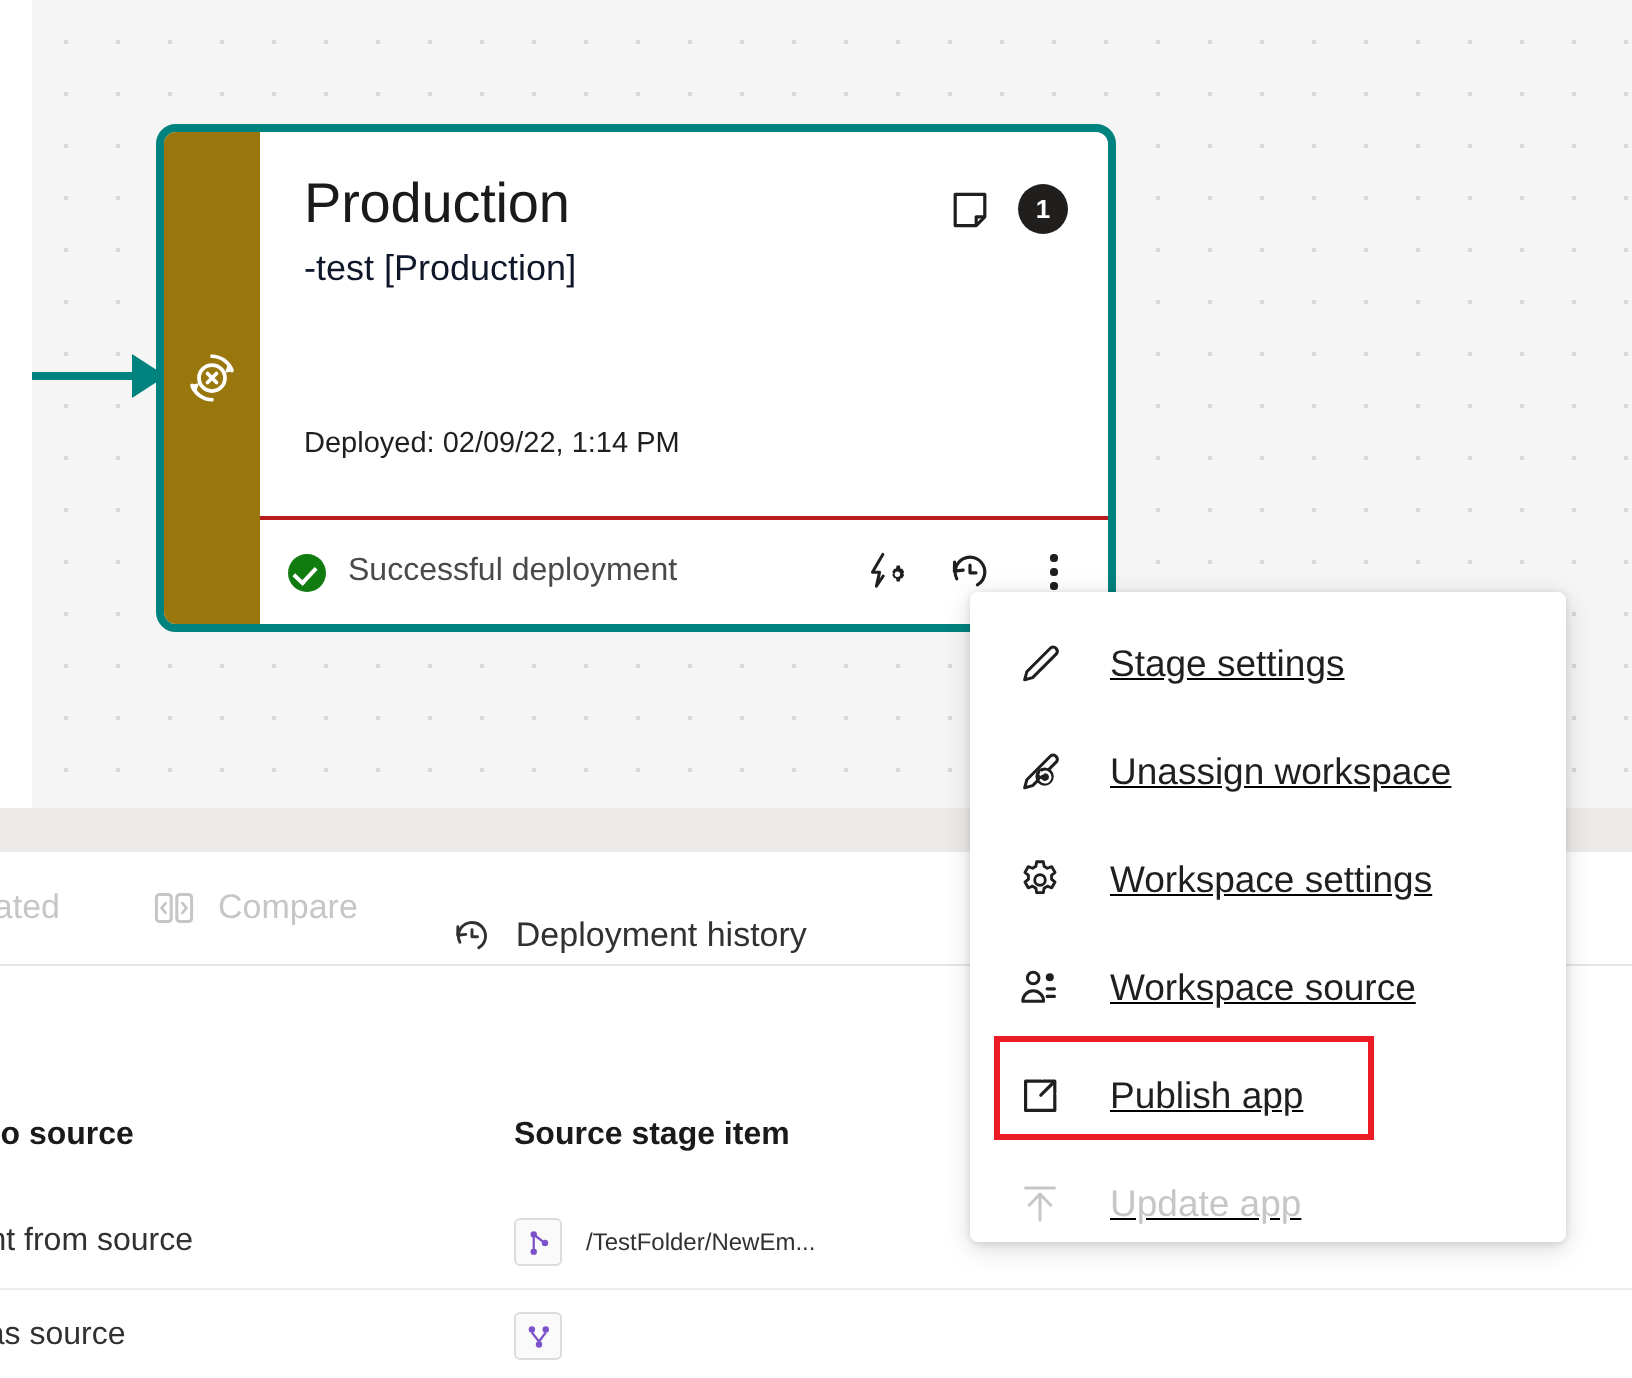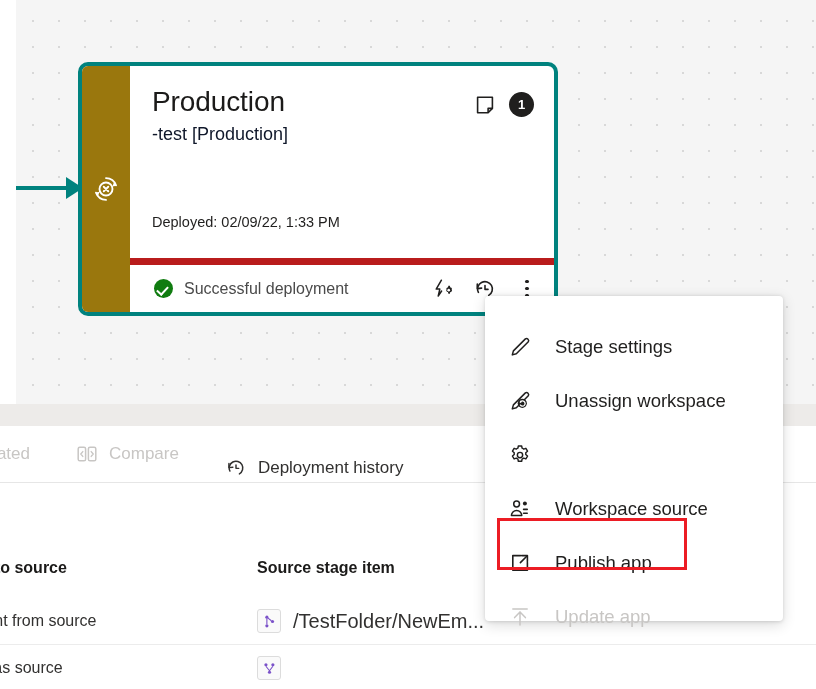--- a/index.html
+++ b/index.html
@@ -73,23 +73,23 @@
     margin-top: 7px;
     font-size: 18px; color: #0f172a; line-height: 1.2;
     white-space: nowrap; overflow: hidden; text-overflow: ellipsis;
   }
   .stage-deployed {
     position: absolute; left: 22px; top: 148px;
     font-size: 14.5px; color: #201f1e;
   }
   .stage-footer {
     height: 54px; flex: 0 0 54px;
-    border-top: 7px solid #b91c1c;
+    border-top: 2px solid #b91c1c;
     display: flex; align-items: center;
-    padding: 0 14px 0 24px;
+    padding: 0 14px 0 14px;
   }
   .status-wrap { display: flex; align-items: center; gap: 11px; flex: 1; min-width: 0; }
   .check-circle {
     width: 19px; height: 19px; border-radius: 50%;
     background: #107c10; position: relative; flex: 0 0 19px;
   }
   .check-circle::after {
     content: ""; position: absolute; left: 5px; top: 4.6px;
     width: 5px; height: 9px;
     border: solid #ffffff; border-width: 0 2px 2px 0;
@@ -134,28 +134,28 @@
   .tr-1 { top: 194px; }
   .tr-2 { top: 241px; }
   .cell-a { position: absolute; left: -20px; font-size: 16px; color: #323130; white-space: nowrap; }
   .cell-b { position: absolute; left: 257px; display: flex; align-items: center; gap: 12px; white-space: nowrap; }
   .item-chip {
     width: 24px; height: 24px; border-radius: 3px;
     border: 1px solid #dcdcdc; background: #fafafa;
     display: flex; align-items: center; justify-content: center;
     flex: 0 0 24px;
   }
-  .cell-b-text { font-size: 20px; color: #323130; }
+  .cell-b-text { font-size: 12px; color: #323130; }
 
   
   .ctx-menu {
     position: absolute; left: 485px; top: 296px; width: 298px; height: 325px;
     background: #ffffff; border-radius: 4px;
     box-shadow: 0 3.2px 14px rgba(0,0,0,0.14), 0 0.6px 3.6px rgba(0,0,0,0.12);
-    padding: 24px 0; z-index: 30;
+    padding: 9px 0; z-index: 30; text-decoration: underline;
   }
   .mi {
     height: 54px; display: flex; align-items: center; gap: 22px;
     padding: 0 20px 0 22px; cursor: pointer; position: relative;
   }
   .mi.disabled { cursor: default; }
   .mi-icn { width: 26px; height: 26px; flex: 0 0 26px; display: flex; align-items: center; justify-content: center; }
   .mi-label { font-size: 18.5px; color: #201f1e; }
   .mi.disabled .mi-label { color: #c8c6c4; }
   .mi.highlighted { }
@@ -196,21 +196,21 @@
               <svg class="note-icon" viewBox="0 0 24 24">
                 <path d="M4.6 4.2 h14.8 v11.2 l-4.3 4.4 H4.6 Z" fill="none" stroke="#201f1e" stroke-width="1.6" stroke-linejoin="round"></path>
                 <path d="M19.4 15.4 h-4.3 v4.4" fill="none" stroke="#201f1e" stroke-width="1.6" stroke-linejoin="round"></path>
               </svg>
               <div class="count-badge">1</div>
             </div>
           </div>
 
           <div class="stage-subtitle">-test [Production]</div>
 
-          <div class="stage-deployed">Deployed: 02/09/22, 1:33 PM</div>
+          <div class="stage-deployed">Deployed: 02/09/22, 1:14 PM</div>
         </div>
 
         <div class="stage-footer">
           <div class="status-wrap">
             <div class="check-circle"></div>
             <span class="status-text">Successful deployment</span>
           </div>
           <div class="footer-icons">
 
             <div class="fico">
@@ -332,20 +332,21 @@
       <span class="mi-label">Unassign workspace</span>
     </div>
 
     <div class="mi">
       <span class="mi-icn">
         <svg width="24" height="24" viewBox="0 0 24 24">
           <path d="M10.35 2.9 h3.3 l0.42 2.28 a6.9 6.9 0 0 1 1.62 0.94 l2.18 -0.79 1.65 2.86 -1.76 1.49 a7 7 0 0 1 0 1.87 l1.76 1.49 -1.65 2.86 -2.18 -0.79 a6.9 6.9 0 0 1 -1.62 0.94 l-0.42 2.28 h-3.3 l-0.42 -2.28 a6.9 6.9 0 0 1 -1.62 -0.94 l-2.18 0.79 -1.65 -2.86 1.76 -1.49 a7 7 0 0 1 0 -1.87 L4.48 8.19 6.13 5.33 8.31 6.12 A6.9 6.9 0 0 1 9.93 5.18 Z" fill="none" stroke="#201f1e" stroke-width="1.45" stroke-linejoin="round"></path>
           <circle cx="12" cy="12" r="2.65" fill="none" stroke="#201f1e" stroke-width="1.45"></circle>
         </svg>
       </span>
+      <span class="mi-label">Workspace settings</span>
     </div>
 
     <div class="mi">
       <span class="mi-icn">
         <svg width="24" height="24" viewBox="0 0 24 24">
           <circle cx="8.6" cy="7.0" r="2.9" fill="none" stroke="#201f1e" stroke-width="1.5"></circle>
           <path d="M3.4 18.6 a5.2 5.2 0 0 1 10.4 0 Z" fill="none" stroke="#201f1e" stroke-width="1.5" stroke-linejoin="round"></path>
           <circle cx="16.9" cy="6.6" r="2.0" fill="#201f1e"></circle>
           <path d="M15.6 12.4 h3.6" stroke="#201f1e" stroke-width="1.6" stroke-linecap="round"></path>
           <path d="M15.6 16.2 h3.6" stroke="#201f1e" stroke-width="1.6" stroke-linecap="round"></path>

